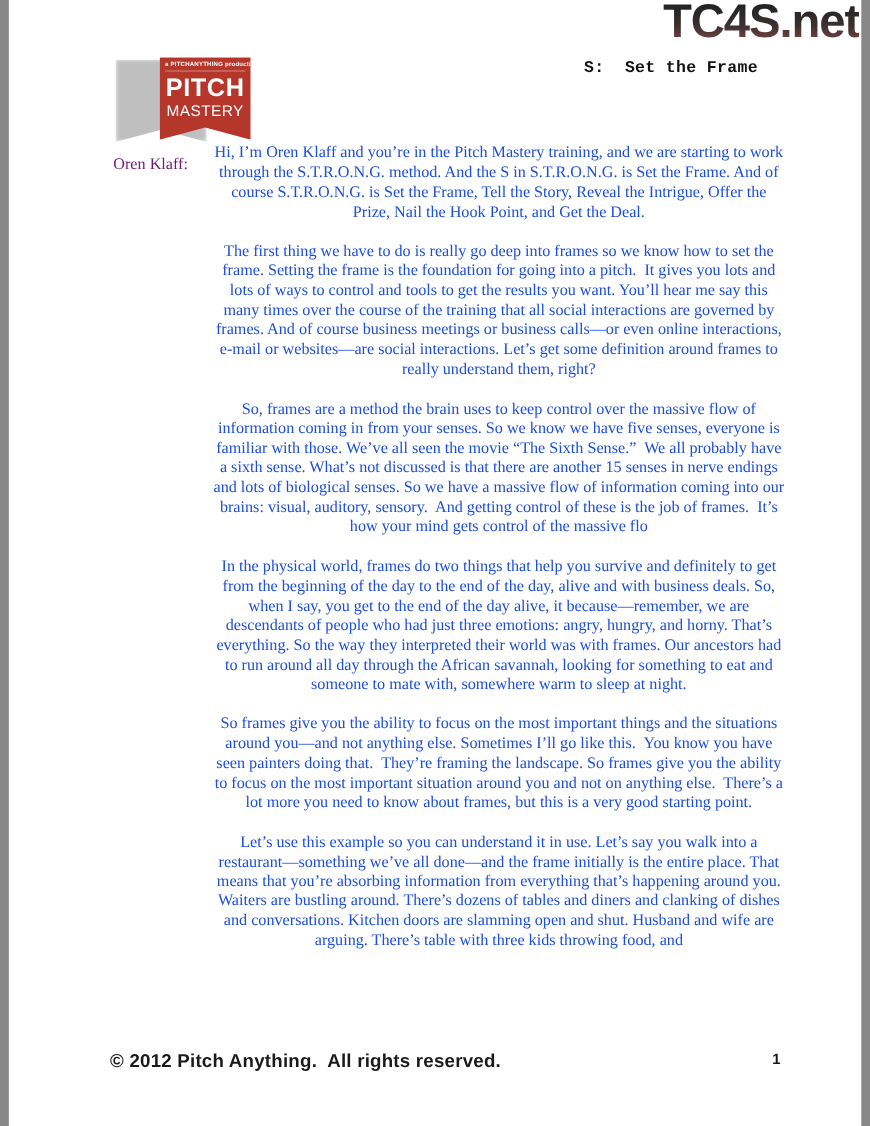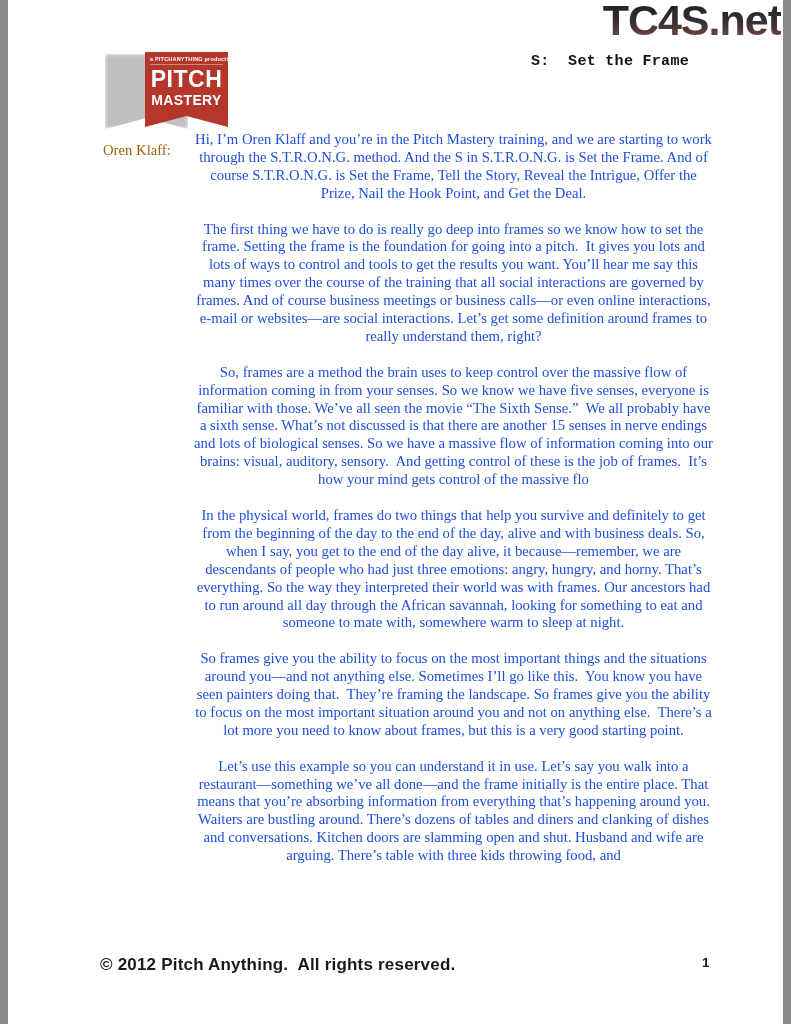--- a/index.html
+++ b/index.html
@@ -49,26 +49,26 @@
     clip-path:polygon(0 0, 100% 0, 100% 100%, 50% calc(100% - 11px), 0 100%);
     filter:blur(2px);
   }
   .ribbon .tagline {
     font-size:5.5px; font-weight:bold; letter-spacing:.2px;
     padding:4px 0 2px 0; margin:0 5px 1px 5px;
     border-bottom:1px solid rgba(255,255,255,.4);
     white-space:nowrap;
   }
   .ribbon .big { font-size:23px; font-weight:bold; letter-spacing:.5px; line-height:25px; margin-top:2px; }
-  .ribbon .small { font-size:14px; font-weight:bold; letter-spacing:.4px; line-height:16px; }
+  .ribbon .small { font-size:14px; font-weight:normal; letter-spacing:.4px; line-height:16px; }
 
   
   .speaker {
     position:absolute; left:95px; top:142px;
-    font-size:14.7px; color:#a16207;
+    font-size:14.7px; color:#701a75;
   }
   .paragraphs {
     position:absolute; left:185px; top:131px;
     width:521px;
     font-size:14.7px; line-height:17.9px; color:#1d4ed8;text-align:center;
   }
   .paragraphs p { margin:0 0 17.9px 0; white-space:pre-wrap; }
 
   
   .outlined {

